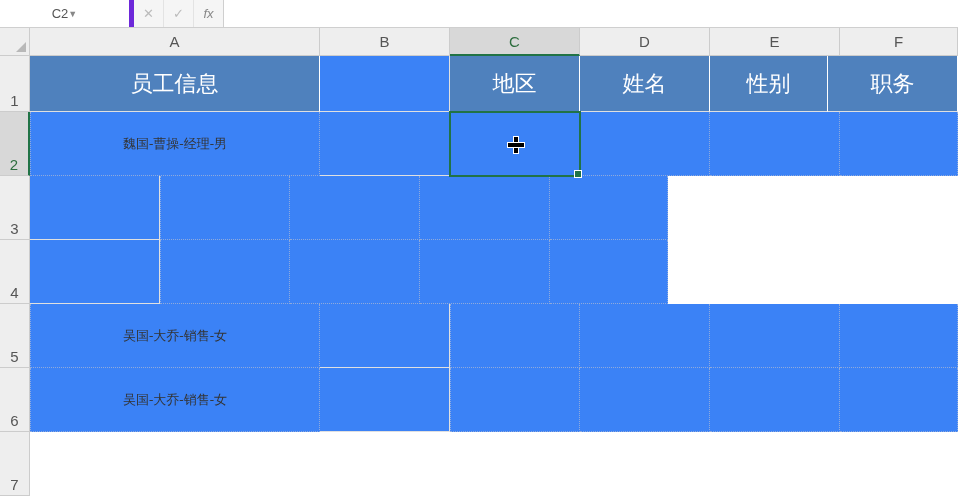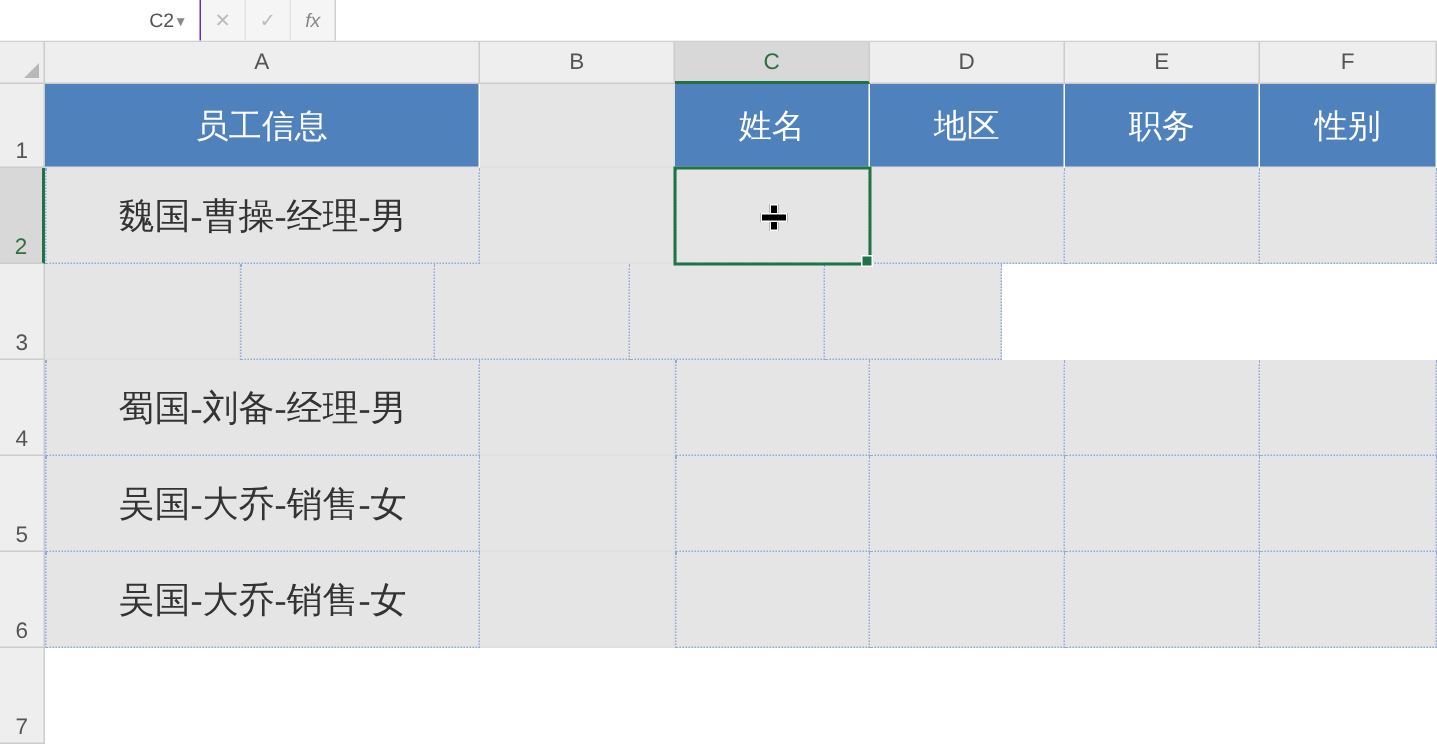--- a/index.html
+++ b/index.html
@@ -6,22 +6,22 @@
   html, body { width: 958px; height: 500px; overflow: hidden; font-family: "Microsoft YaHei", Arial, sans-serif; background: #fff; }
 
   
   .fbar {
     display: flex; align-items: stretch; height: 28px;
     border-bottom: 1px solid #cfcfcf; background: #f5f5f5;
     font-size: 13px; color: #555;
   }
   .namebox {
     width: 134px; display: flex; align-items: center;
-    background: #fff; border-right: 1px solid #6d28d9;
-    padding: 0 8px; justify-content: flex-end;
+    background: #fff; border-right: 5px solid #6d28d9;
+    padding: 0 8px; justify-content: center;
   }
   .namebox .caret { font-size: 9px; color: #888; }
   .fb-btn {
     width: 30px; display: flex; align-items: center; justify-content: center;
     color: #bbb; border-right: 1px solid #e3e3e3; background: #f5f5f5;
   }
   .fb-btn.sep { border-right: 1px solid #cfcfcf; }
   .fx { font-style: italic; font-family: Liberation Sans, sans-serif; color: #888; }
   .formula-input { flex: 1; background: #fff; padding: 0 8px; display:flex; align-items:center; }
 
@@ -51,21 +51,21 @@
     display: flex; align-items: flex-end; justify-content: center;
     font-size: 15px; color: #555; padding-bottom: 2px;
   }
   .rowhdr.active { background: #d8d8d8; color:#2e6e3f; border-right:2px solid #217346;}
 
   .grid { position: absolute; left: 30px; top: 28px; }
   .row { display: flex; }
   .cell {
     border-right: 1px solid #e0e0e0; border-bottom: 1px solid #e0e0e0;
     display: flex; align-items: center; justify-content: center;
-    font-size: 24px; color: #333; background: #e5e5e5; position: relative;
+    font-size: 13px; color: #333; background: #3b82f6; position: relative;
     font-family: "SimSun","宋体",serif;
   }
 
   
   .cA { width: 290px; } .cB { width: 130px; }
   .cC { width: 130px; } .cD { width: 130px; }
   .cE { width: 130px; } .cF { width: 118px; }
 
   
   .r1 { height: 56px; } .rData { height: 64px; }
@@ -166,32 +166,32 @@
       </div>
   </div>
 
   <div class="grid">
 
     <div class="row">
       <div class="cell hdrcell r1 cA">
           <span>员工信息</span>
         </div>
       <div class="cell r1 cB"></div>
+      <div class="cell hdrcell r1 cC">
+          <span>地区</span>
+        </div>
       <div class="cell hdrcell r1 cD">
           <span>姓名</span>
         </div>
-      <div class="cell hdrcell r1 cC">
-          <span>地区</span>
+      <div class="cell hdrcell r1 cF">
+          <span>性别</span>
         </div>
       <div class="cell hdrcell r1 cE">
           <span>职务</span>
         </div>
-      <div class="cell hdrcell r1 cF">
-          <span>性别</span>
-        </div>
     </div>
 
     <div class="row">
       <div class="cell tbl tbl-l rData cA">
           <span>魏国-曹操-经理-男</span>
         </div>
       <div class="cell rData cB"></div>
       <div class="cell tbl tbl-l rData cC active-cell">
         <span class="cursor-plus"></span>
       </div>
@@ -202,23 +202,20 @@
 
     <div class="row">
       <div class="cell rData cB"></div>
       <div class="cell tbl tbl-l rData cC"></div>
       <div class="cell tbl rData cD"></div>
       <div class="cell tbl rData cE"></div>
       <div class="cell tbl rData cF"></div>
     </div>
 
     <div class="row">
-      <div class="cell tbl tbl-l rData cA">
-          <span>蜀国-刘备-经理-男</span>
-        </div>
       <div class="cell rData cB"></div>
       <div class="cell tbl tbl-l rData cC"></div>
       <div class="cell tbl rData cD"></div>
       <div class="cell tbl rData cE"></div>
       <div class="cell tbl rData cF"></div>
     </div>
 
 
     <div class="row">
       <div class="cell tbl tbl-l rData cA">

